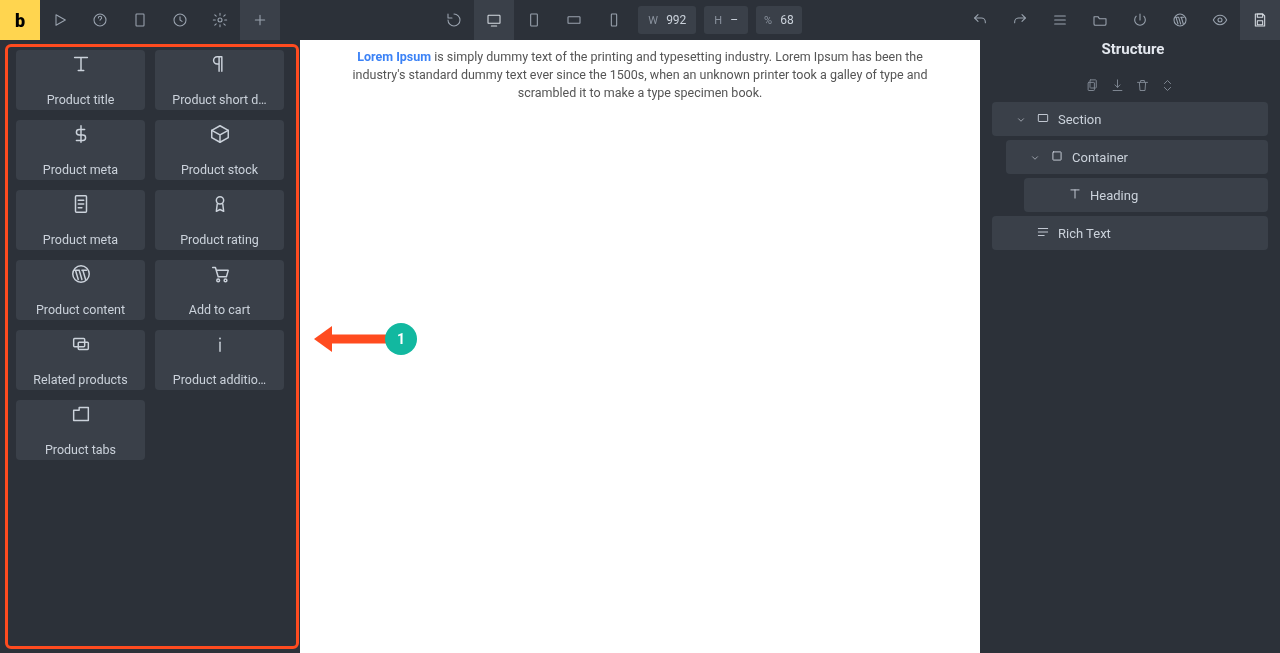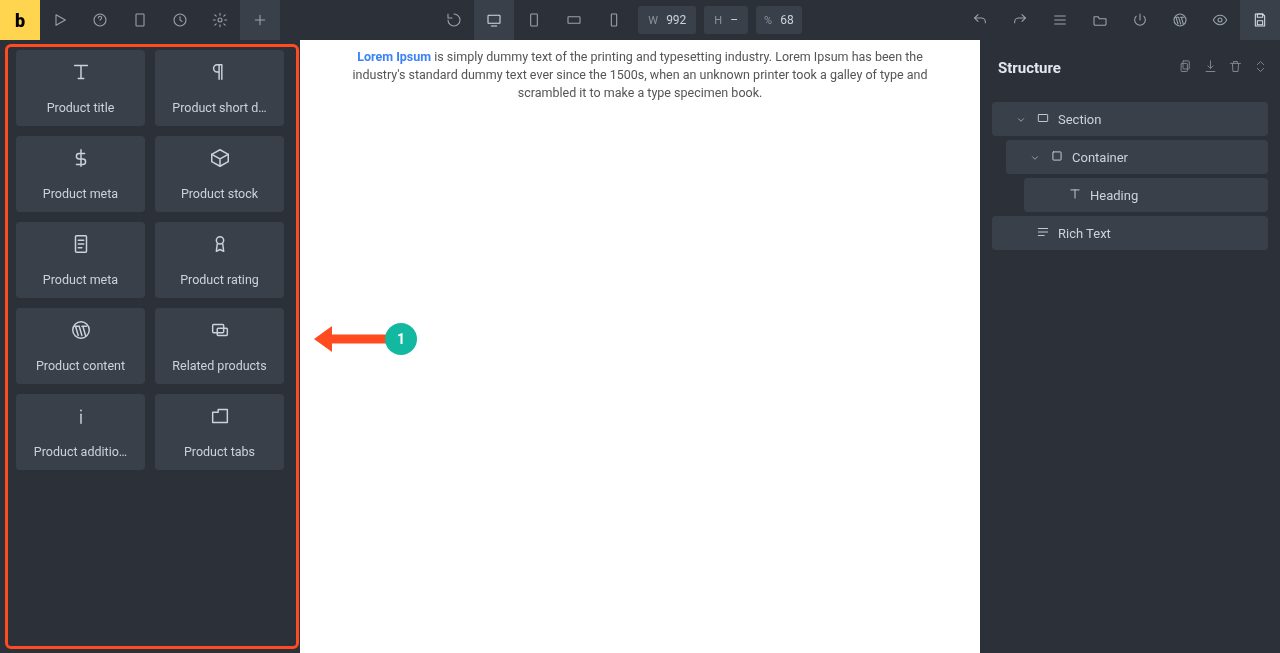--- a/index.html
+++ b/index.html
@@ -18,38 +18,38 @@
 .dim-box .lbl { color:#8a929e; font-size:11px; }
 .dim-box.sm { padding:0 8px; }
 
 
 .main { display:flex; height:613px; }
 .left-panel { width:300px; background:#2c3139; padding:0; position:relative; }
 .panel-highlight { position:absolute; top:4px; left:5px; right:1px; bottom:4px; border:3px solid #ff4b1f; border-radius:6px; pointer-events:none; z-index:5; }
 .panel-head { display:flex; align-items:center; justify-content:space-between; padding:12px 16px 8px; font-size:12px; letter-spacing:.5px; color:#cbd2db; font-weight:600; }
 .panel-head svg{ width:12px; height:12px; }
 .grid2 { display:grid; grid-template-columns:1fr 1fr; gap:10px; padding:10px 16px 14px; }
-.elem-card { background:#3a4049; border-radius:4px; height:76px; display:flex; flex-direction:column; align-items:center; justify-content:center; gap:14px; cursor:pointer; }
+.elem-card { background:#3a4049; border-radius:4px; height:60px; display:flex; flex-direction:column; align-items:center; justify-content:center; gap:14px; cursor:pointer; }
 .elem-card .ico { color:#cbd2db; }
 .elem-card .ico svg { width:22px; height:22px; stroke:#cbd2db; }
 .elem-card .lbl { font-size:12.5px; color:#cbd2db; max-width:100%; padding:0 8px; white-space:nowrap; overflow:hidden; text-overflow:ellipsis; text-align:center; }
 
 .canvas { flex:1; background:#fff; color:#222; position:relative; }
 .canvas-inner { padding:8px 40px; }
 .c-heading { font-weight:800; font-size:21px; text-align:center; margin:8px 0 8px; color:#111; }
 .c-text { text-align:center; font-size:12.5px; color:#555; line-height:1.45; max-width:680px; margin:0 auto; }
 .c-text strong { font-weight:700; color:#3b82f6;margin-top:6px; }
 
 
 .annot { position:absolute; left:310px; top:282px; display:flex; align-items:center; z-index:10; }
 .annot-arrow svg { display:block; }
 .annot-badge { width:32px; height:32px; border-radius:50%; background:#12b8a0; color:#fff; display:flex; align-items:center; justify-content:center; font-weight:700; font-size:14px; margin-left:-5px; }
 
 .right-panel { width:300px; background:#2c3139; padding:0 12px; }
-.rp-head { display:flex; align-items:center; justify-content:space-between; height:56px; border-bottom:none; }
+.rp-head { display:flex; align-items:center; justify-content:space-between; height:56px; border-bottom:none;flex-direction:column; }
 .rp-title { font-size:15px; font-weight:700; color:#e3e7ee; padding-left:6px; }
 .rp-actions { display:flex; gap:10px; color:#7d8590; }
 .rp-actions svg{ width:15px; height:15px; }
 .tree { padding-top:6px; }
 .tree-row { display:flex; align-items:center; height:34px; background:#3a4049; border-radius:4px; margin-bottom:4px; padding:0 24px; gap:8px; cursor:pointer; }
 .tree-row.depth1 { margin-left:14px; }
 .tree-row.depth2 { margin-left:32px; }
 .tree-row .chev{ width:12px; height:12px; }
 .tree-row .chev svg{ width:10px; height:10px; }
 .tree-row .rowico svg{ width:14px; height:14px; }
@@ -249,20 +249,28 @@
       <div class="elem-card">
         <span class="ico"><svg viewBox="0 0 24 24">
               <circle cx="12" cy="12" r="9"></circle>
               <path d="M6 8l3 10M10 8l3 10M14 8l3 10M5 8h5M13 8h5"></path>
             </svg></span>
         <span class="lbl">Product content</span>
       </div>
 
       <div class="elem-card">
         <span class="ico"><svg viewBox="0 0 24 24">
+              <path d="M4 5h3l3 10h9l2-7H8"></path>
+              <circle cx="10" cy="19" r="1.5"></circle>
+              <circle cx="18" cy="19" r="1.5"></circle>
+            </svg></span>
+        <span class="lbl">Add to cart</span>
+      </div>
+      <div class="elem-card">
+        <span class="ico"><svg viewBox="0 0 24 24">
               <rect x="4" y="6" width="12" height="9" rx="1"></rect>
               <rect x="9" y="10" width="11" height="8" rx="1"></rect>
             </svg></span>
         <span class="lbl">Related products</span>
       </div>
 
       <div class="elem-card">
         <span class="ico"><svg viewBox="0 0 24 24">
               <circle cx="12" cy="6" r="1" fill="currentColor" stroke="none"></circle>
               <path d="M12 10v10"></path>

